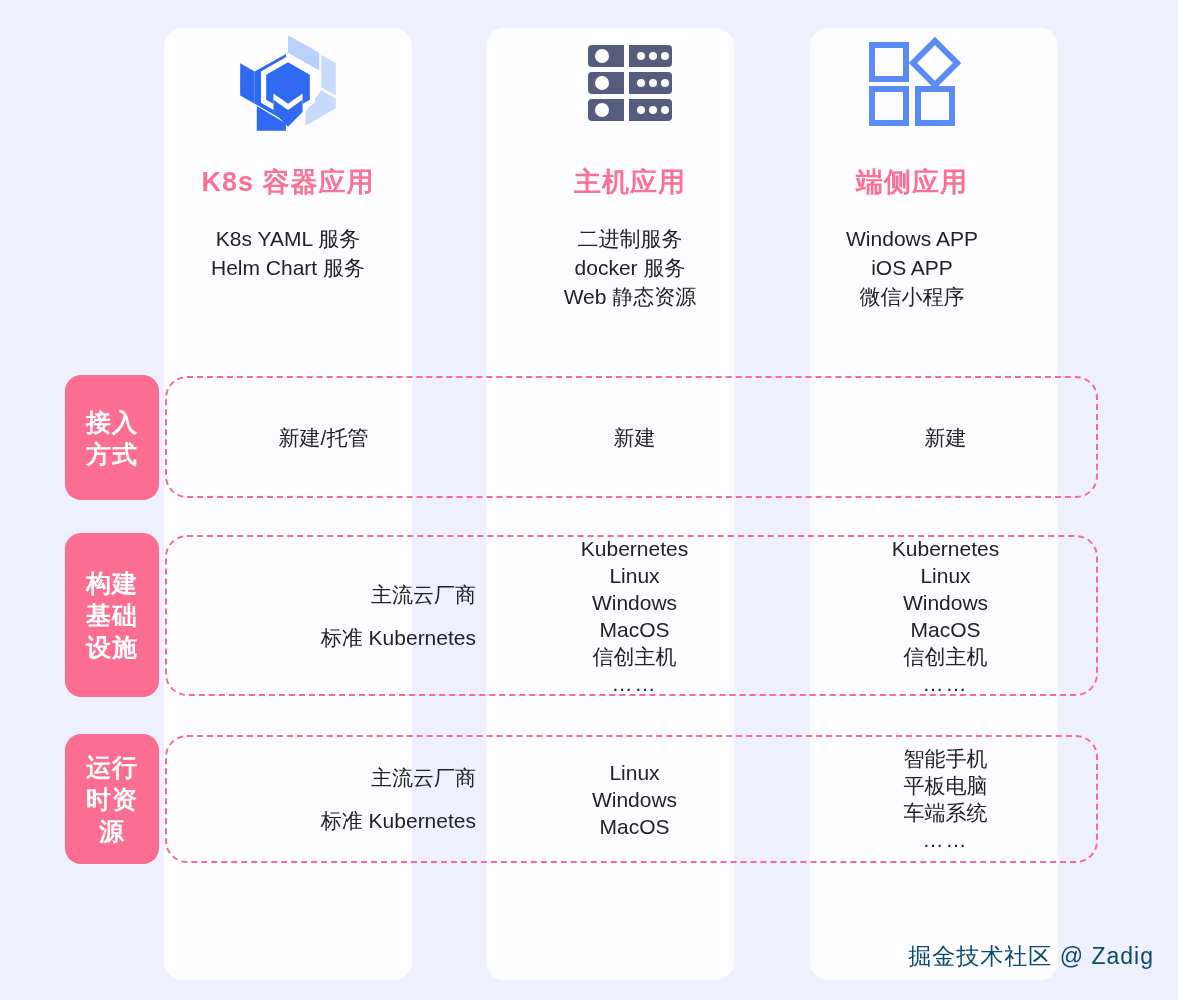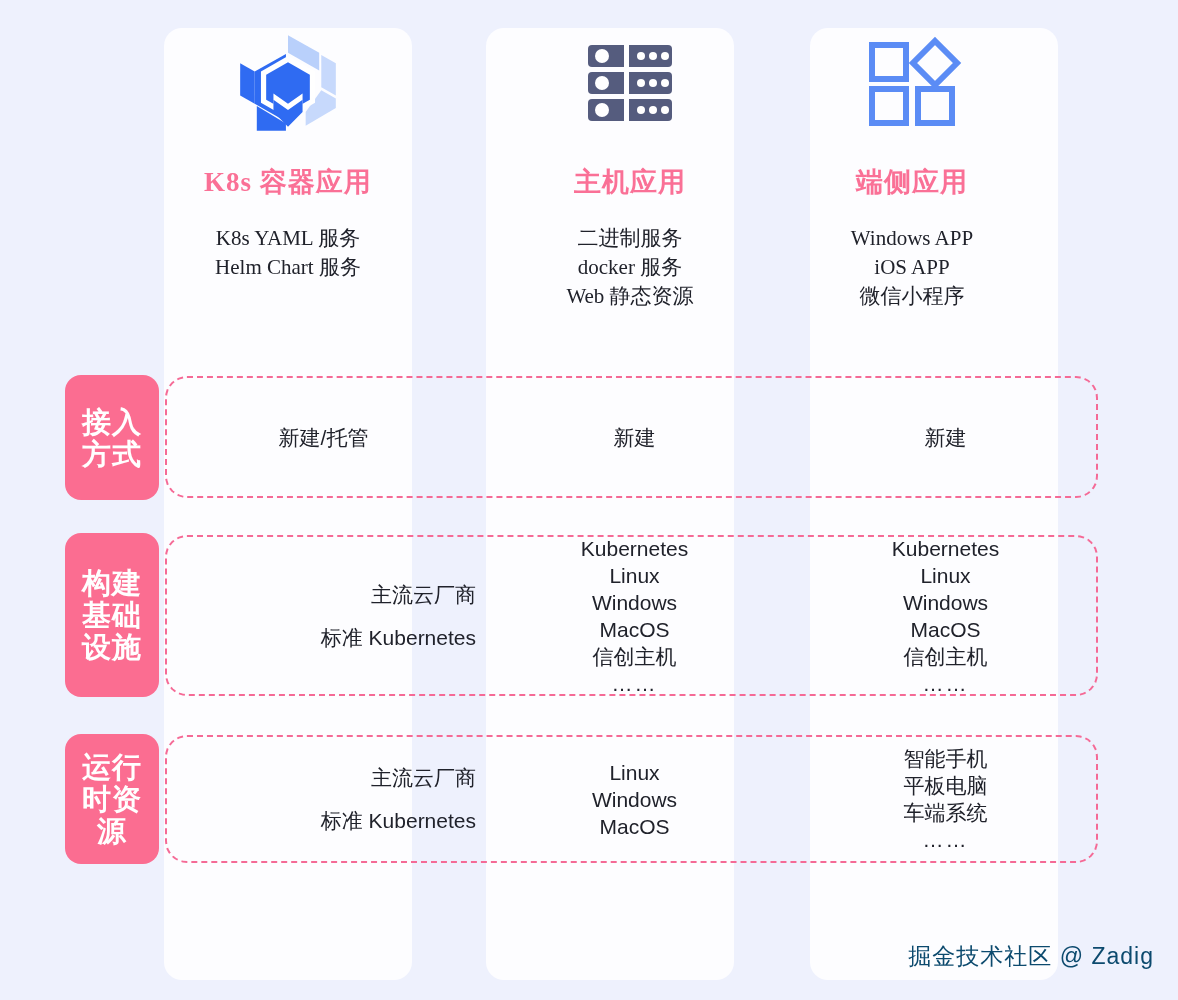--- a/index.html
+++ b/index.html
@@ -35,21 +35,20 @@
 
   
   .card-head {
     position: absolute;
     left: 0;
     right: 0;
     top: 24px;
     display: flex;
     flex-direction: column;
     align-items: center;
-    font-family: Liberation Serif, serif;
   }
   .icon-wrap {
     height: 118px;
     display: flex;
     align-items: center;
     justify-content: center;
   }
   .card-title {
     font-size: 27px;
     font-weight: bold;
@@ -82,32 +81,32 @@
   .band.b3 { top: 735px; height: 128px; }
 
   
   .rowlabel {
     position: absolute;
     left: 65px;
     width: 94px;
     background: #fb6d91;
     border-radius: 16px;
     color: #ffffff;
-    font-size: 29px;
+    font-size: 25px;
     font-weight: bold;
     line-height: 32px;
     letter-spacing: 1px;
     display: flex;
     align-items: center;
     justify-content: center;
     text-align: center;
     z-index: 5;
   }
   .rowlabel.l1 { top: 375px; height: 125px; }
-  .rowlabel.l2 { top: 533px; height: 164px; font-family: Liberation Serif, serif; }
+  .rowlabel.l2 { top: 533px; height: 164px; }
   .rowlabel.l3 { top: 734px; height: 130px; }
   .rowlabel span { display: block; padding: 0 4px; }
 
   
   .cells {
     position: absolute;
     left: 165px;
     width: 933px;
     display: flex;
     z-index: 3;

